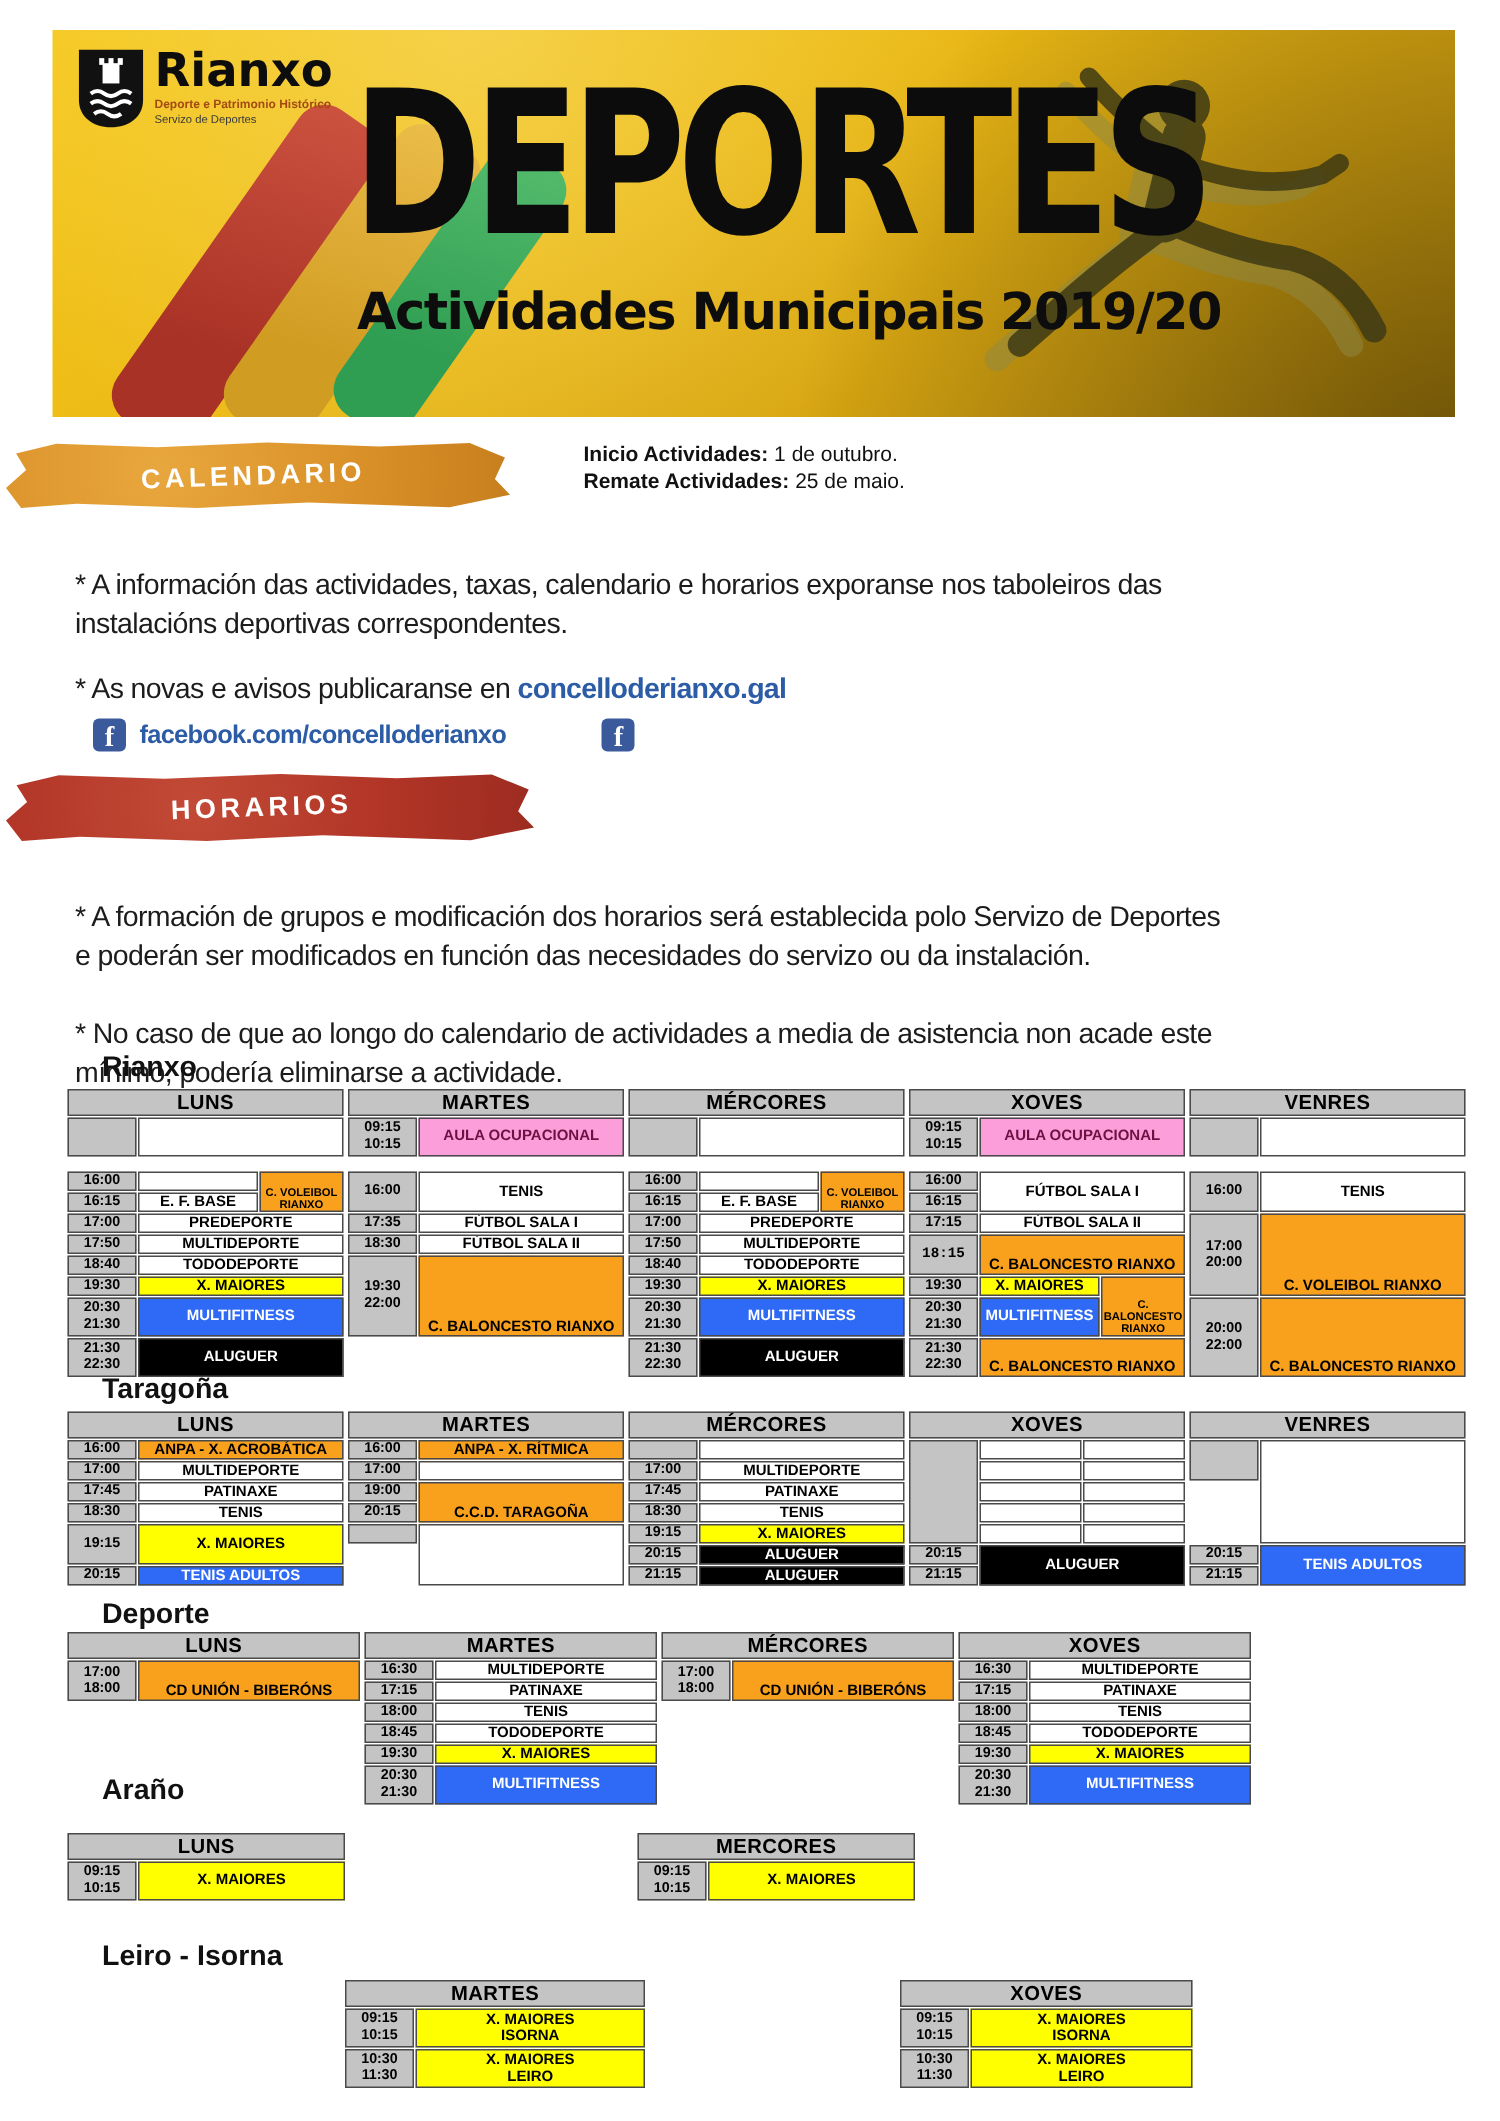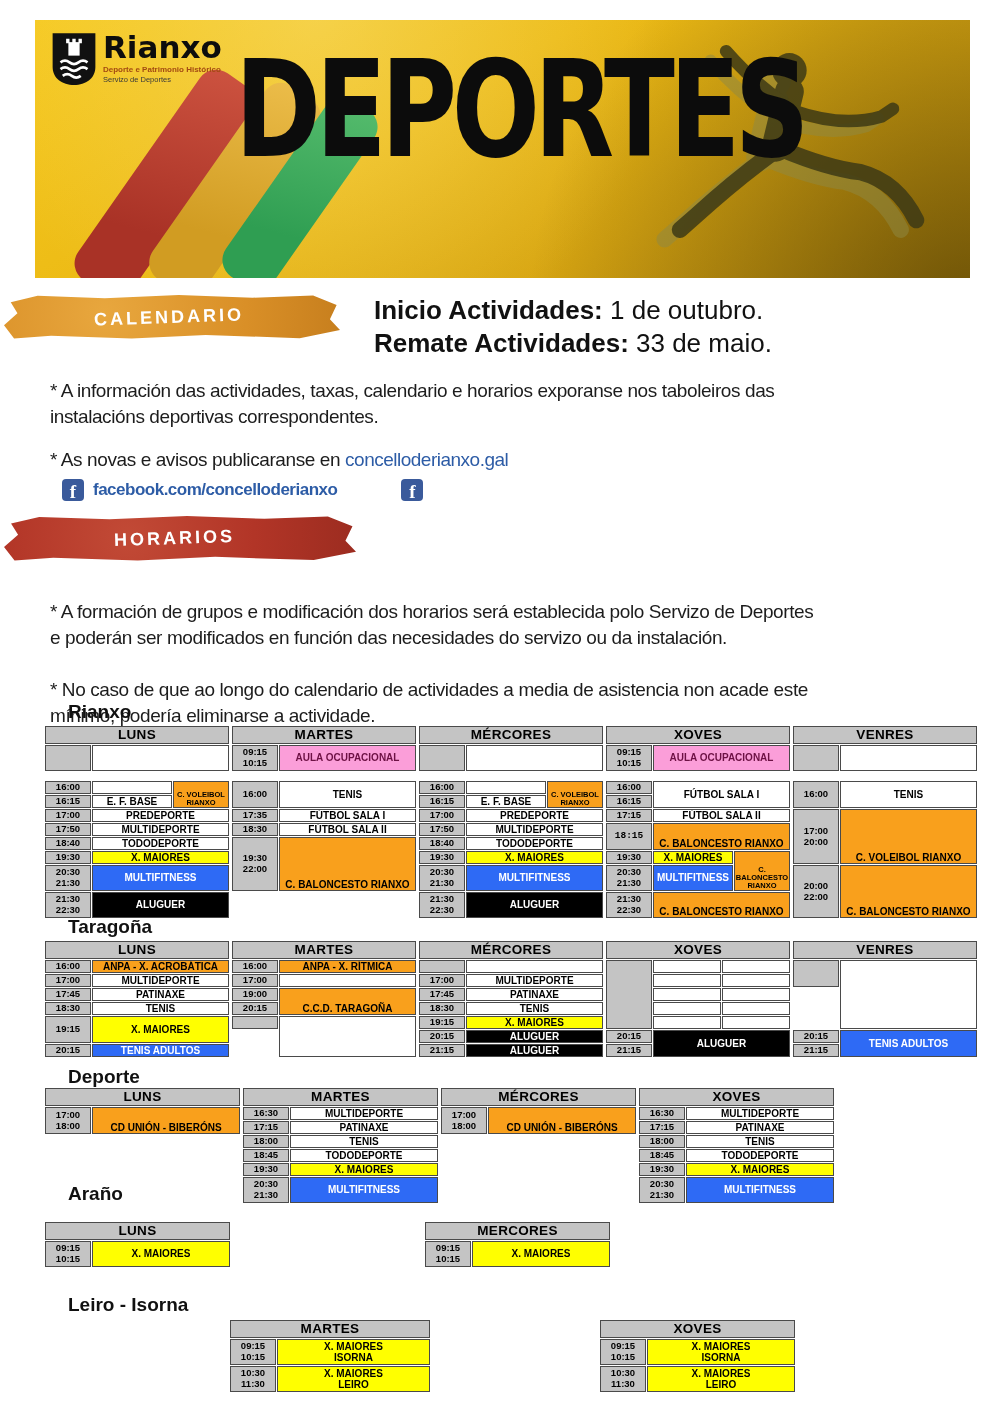--- a/index.html
+++ b/index.html
@@ -36,28 +36,28 @@
   .badge{position:absolute;display:flex;align-items:center;z-index:5;
     color:#fff;font-weight:bold;font-size:18px;letter-spacing:3px;
     clip-path:polygon(2% 18%,10% 4%,30% 9%,52% 2%,74% 8%,92% 3%,99% 24%,97% 55%,100% 78%,88% 96%,60% 89%,38% 97%,14% 91%,3% 97%,0% 68%,4% 42%);}
   .badge span{transform:rotate(-2deg);display:inline-block;}
   .badge-cal{left:4px;top:294px;width:246px;height:46px;padding-left:90px;
     background:radial-gradient(circle at 30% 40%, var(--badge_orange_lt), var(--badge_orange) 60%, var(--badge_orange_dk));}
   .badge-hor{left:4px;top:515px;width:242px;height:47px;padding-left:110px;
     background:radial-gradient(circle at 35% 45%, var(--badge_red_lt), var(--badge_red) 55%, var(--badge_red_dk));}
 
   
-  .dates{position:absolute;left:374px;top:294px;font-size:26px;color:#111;line-height:1.25;}
+  .dates{position:absolute;left:389px;top:294px;font-size:14px;color:#111;line-height:1.25;}
   .dates b{font-weight:bold;}
   .bullets{position:absolute;color:#1c1c1c;font-size:19px;letter-spacing:-0.4px;line-height:1.37;white-space:pre-line;}
   .cal-bullets{left:50px;top:352px;width:930px;}
   .hor-bullets{left:50px;top:573px;width:930px;}
   .bullets p{margin:0;white-space:pre-line;}
   .novas-line{position:absolute;left:50px;top:449px;font-size:19px;letter-spacing:-0.4px;color:#1c1c1c;}
-  .novas-link{color:var(--link_blue);font-weight:normal;letter-spacing:-0.5px;margin-top:48px;}
+  .novas-link{color:var(--link_blue);font-weight:bold;letter-spacing:-0.5px;margin-top:48px;}
   .fb-row{position:absolute;left:62px;top:479px;display:flex;gap:64px;align-items:center;}
   .fb-item{display:flex;align-items:center;gap:9px;}
   .fb-icon{width:22px;height:22px;border-radius:4px;background:var(--fb_blue);color:#fff;
     font-family:"Liberation Serif",serif;font-weight:bold;font-size:19px;
     display:flex;align-items:flex-end;justify-content:center;line-height:1;overflow:hidden;}
   .fb-text{color:var(--link_blue);font-weight:bold;font-size:17px;letter-spacing:-0.5px;}
 
   
   .sec-title{position:absolute;font-weight:bold;font-size:19px;color:#111;}
   #t-rianxo{left:68px;top:701px}
@@ -112,20 +112,21 @@
           <path d="M150 62 L136 120" stroke-width="30"></path>
           <path d="M144 74 Q112 52 84 20" stroke-width="13"></path>
           <path d="M154 82 Q205 100 246 88 L258 80" stroke-width="13"></path>
           <path d="M138 122 Q96 152 52 192 L36 206" stroke-width="17"></path>
           <path d="M142 122 Q190 142 224 146 Q262 156 282 196" stroke-width="17"></path>
         </g>
       </g>
     </svg>
 
     <div class="banner-title">DEPORTES</div>
+    <div class="banner-sub">Actividades Municipais 2019/20</div>
 
     <div class="logo">
       <svg class="logo-shield" viewBox="0 0 40 48">
         <path d="M1 1h38v30c0 10-8.5 16-19 16S1 41 1 31z" fill="#111"></path>
         <rect x="15" y="9" width="10" height="12" fill="#fff"></rect>
         <rect x="13" y="6" width="3" height="4" fill="#fff"></rect>
         <rect x="18.5" y="6" width="3" height="4" fill="#fff"></rect>
         <rect x="24" y="6" width="3" height="4" fill="#fff"></rect>
         <path d="M8 27 q4 -3 8 0 q4 3 8 0 q4 -3 8 0" stroke="#fff" stroke-width="2.4" fill="none"></path>
         <path d="M8 33 q4 -3 8 0 q4 3 8 0 q4 -3 8 0" stroke="#fff" stroke-width="2.4" fill="none"></path>
@@ -137,21 +138,21 @@
         <div class="logo-sub2">Servizo de Deportes</div>
       </div>
     </div>
   </div>
 
   <div class="badge badge-cal">
     <span>CALENDARIO</span>
   </div>
   <div class="dates">
     <div><b>Inicio Actividades:</b><span> 1 de outubro.</span></div>
-    <div><b>Remate Actividades:</b><span> 33 de maio.</span></div>
+    <div><b>Remate Actividades:</b><span> 25 de maio.</span></div>
   </div>
 
   <div class="bullets cal-bullets">
     <p>* A información das actividades, taxas, calendario e horarios exporanse nos taboleiros das
 instalacións deportivas correspondentes.</p>
   </div>
   <div class="novas-line">
     <span>* As novas e avisos publicaranse en </span><span class="novas-link">concelloderianxo.gal</span>
   </div>
   <div class="fb-row">

